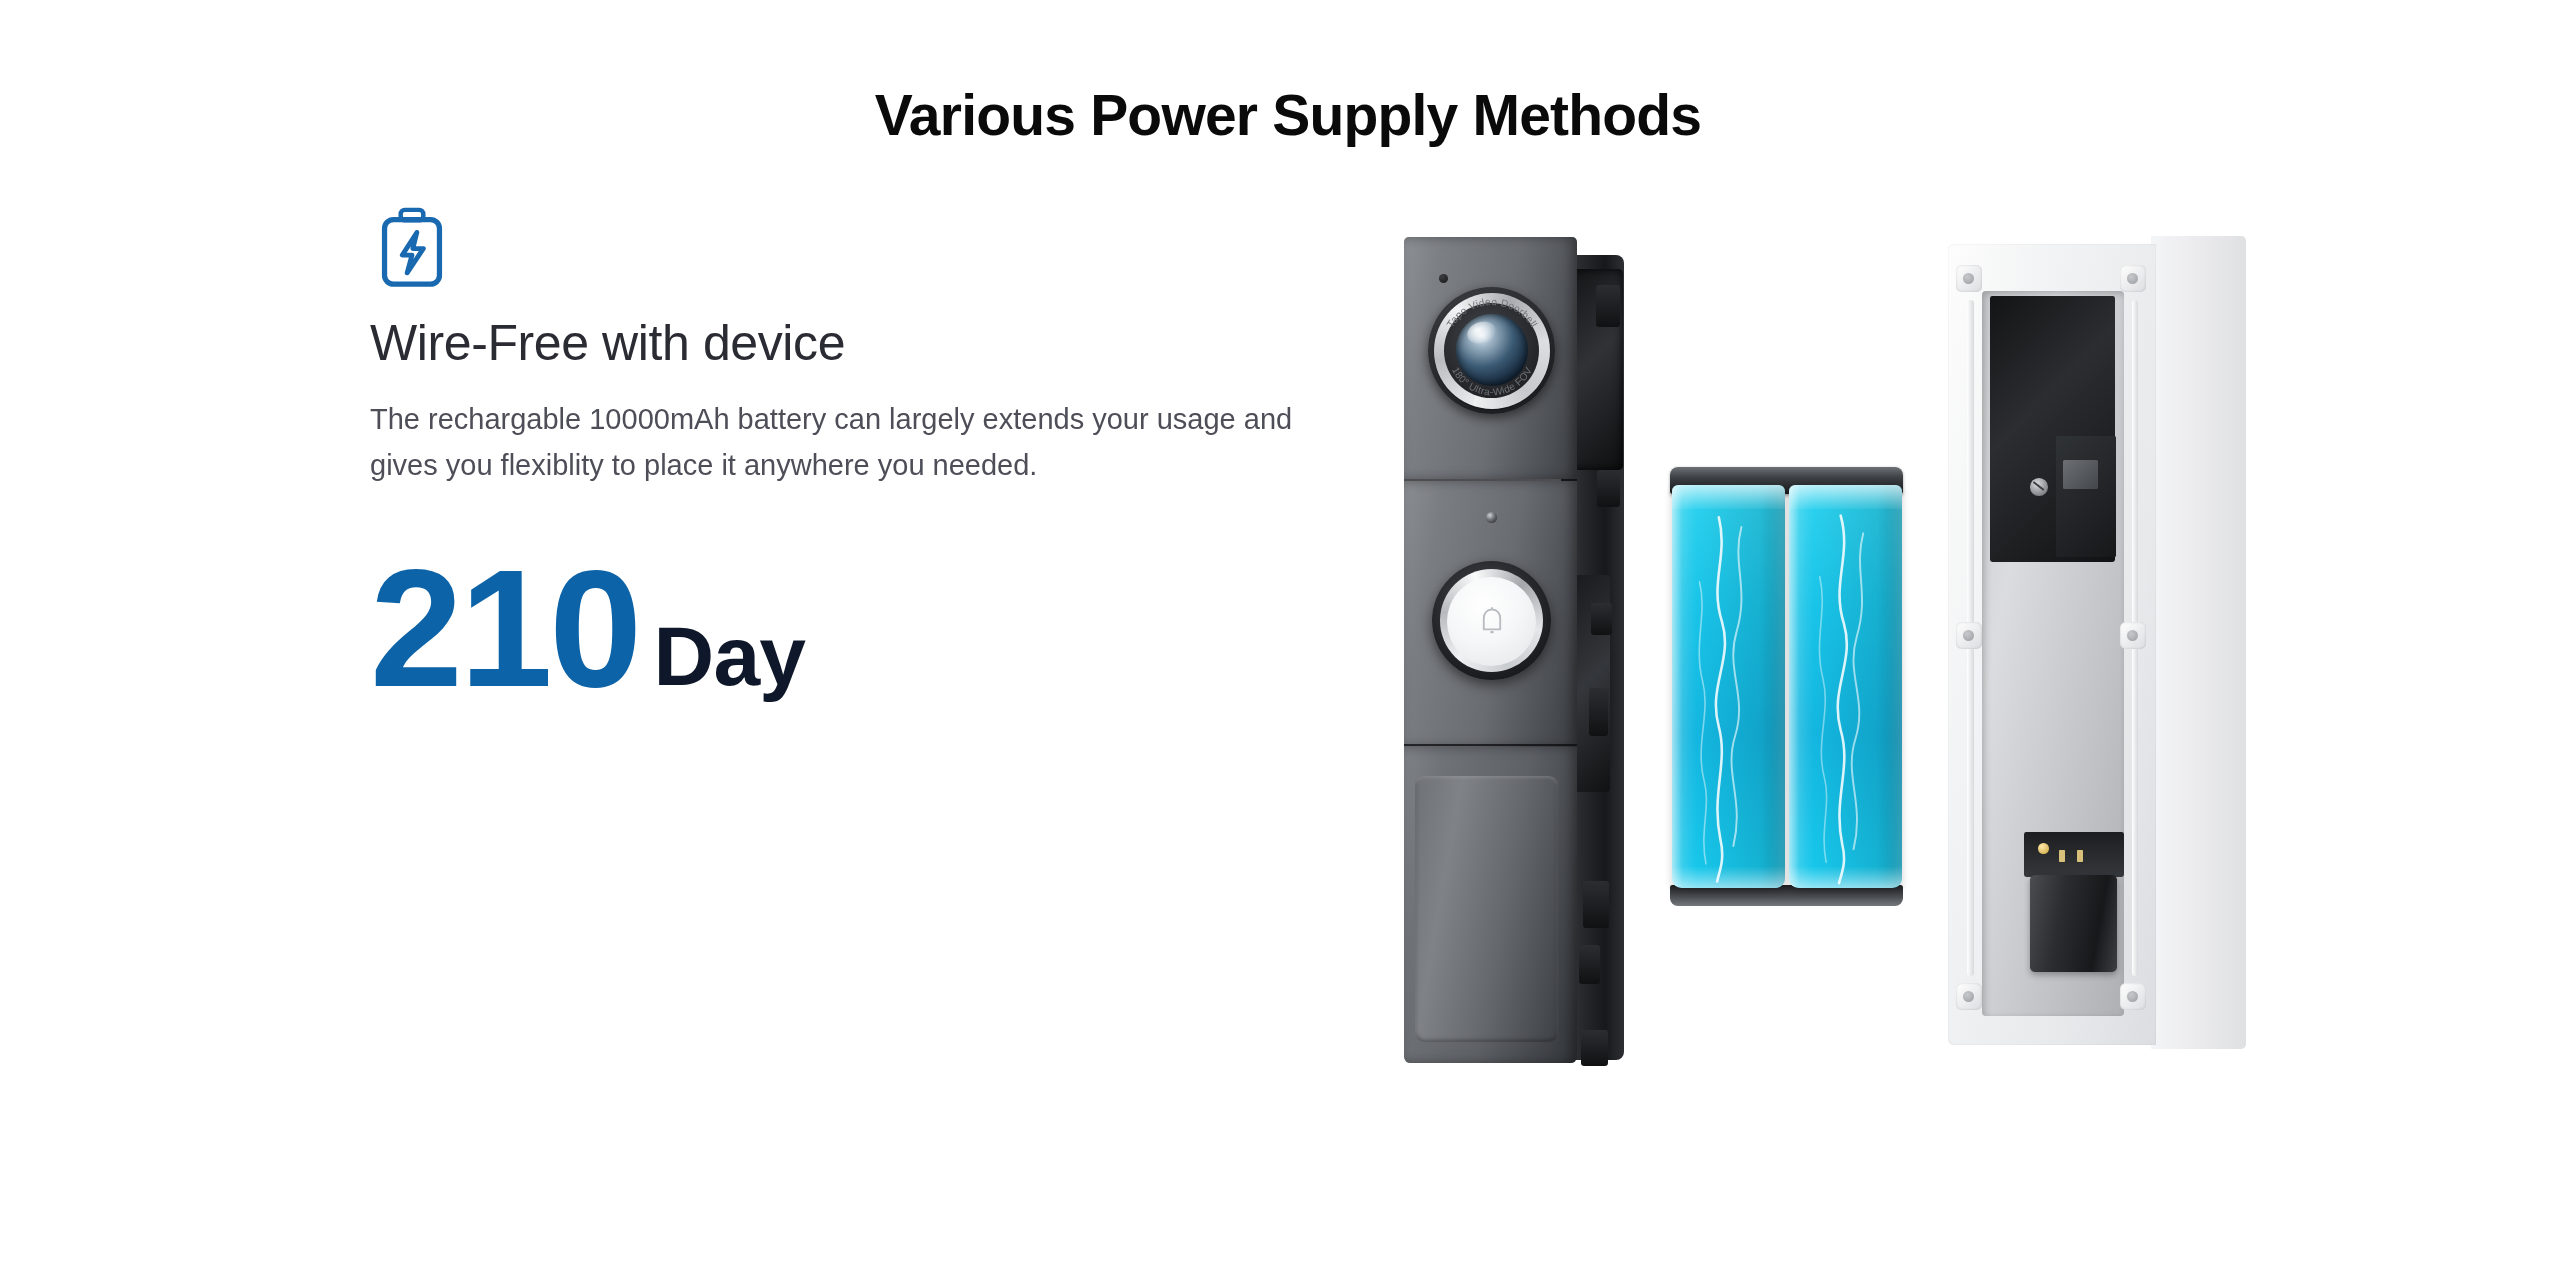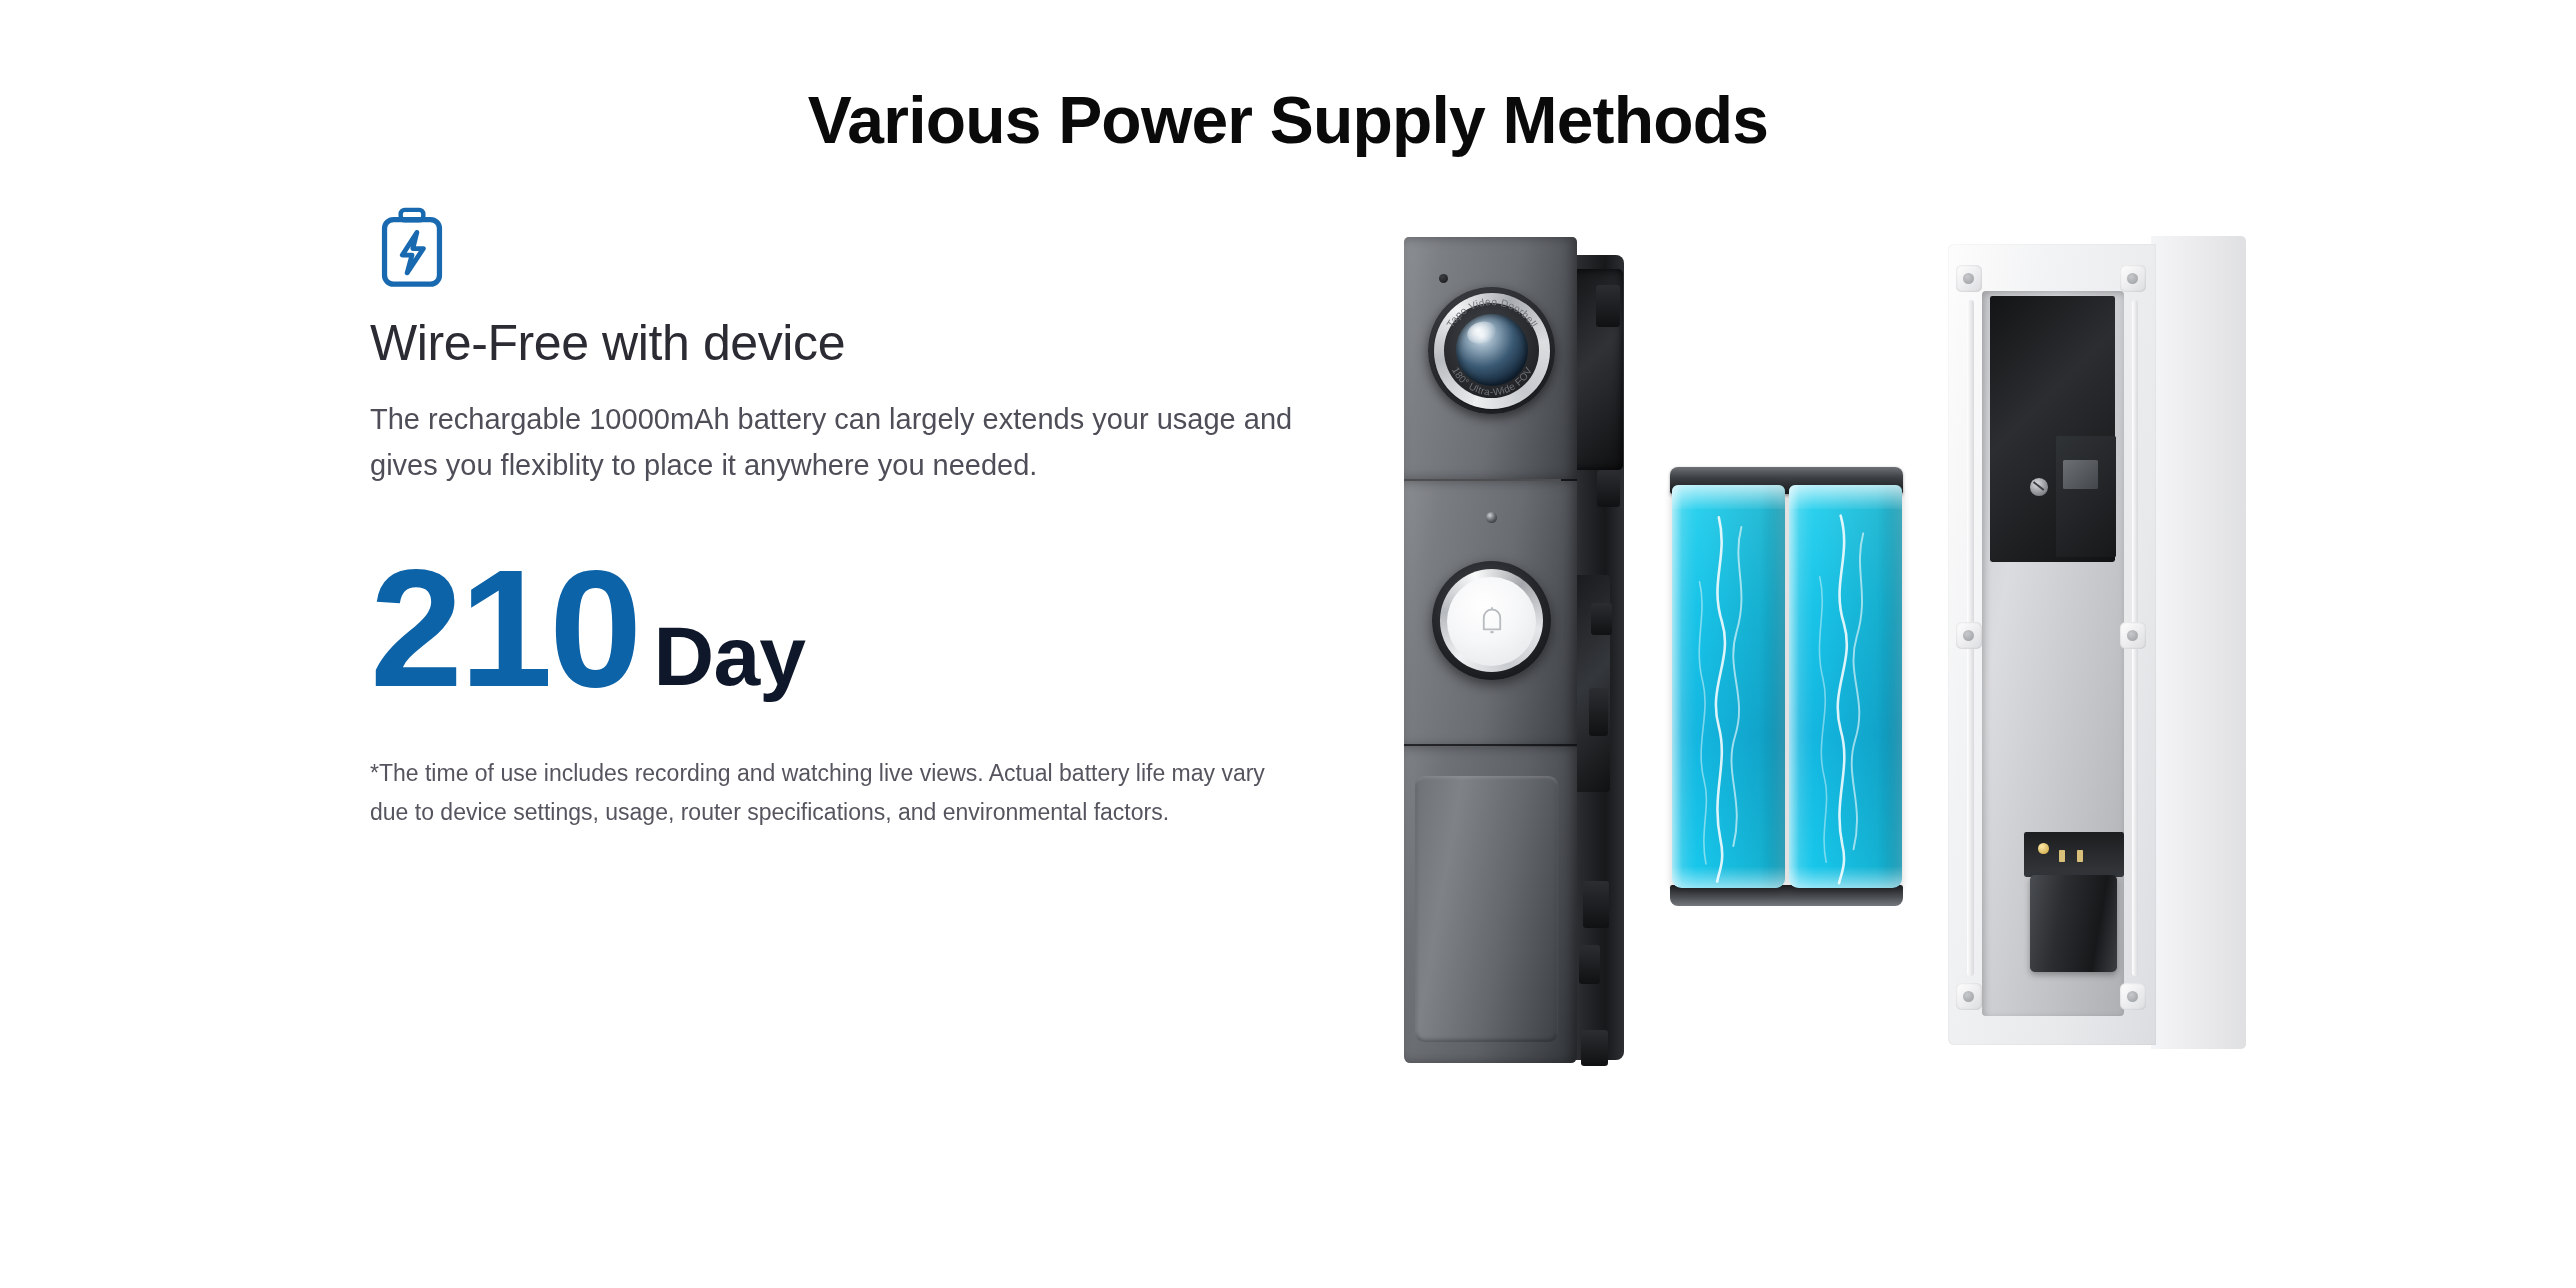--- a/index.html
+++ b/index.html
@@ -19,21 +19,21 @@
     background: #ffffff;
   }
 
   
   #page-title {
     position: absolute;
     left: 0;
     top: 87px;
     width: 2576px;
     text-align: center;
-    font-size: 66px;
+    font-size: 57px;
     font-weight: 700;
     letter-spacing: -0.8px;
     color: #0a0a0a;
     line-height: 1;
   }
 
   
   #left-col {
     position: absolute;
     left: 370px;
@@ -497,21 +497,20 @@
 
     <div id="feature-heading">Wire-Free with device</div>
 
     <p id="feature-body">The rechargable 10000mAh battery can largely extends your usage and gives you flexiblity to place it anywhere you needed.</p>
 
     <div id="stat-row">
       <span id="stat-number">210</span>
       <span id="stat-unit">Day</span>
     </div>
 
-    <p id="footnote">*The time of use includes recording and watching live views. Actual battery life may vary due to device settings, usage, router specifications, and environmental factors.</p>
   </div>
 
   <div id="product-stage">
 
     <div class="doorbell">
       <div class="db-back"></div>
       <div class="db-back-inner"></div>
       <div class="db-back-inner2"></div>
       <div class="db-tab t1"></div>
       <div class="db-tab t2"></div>

